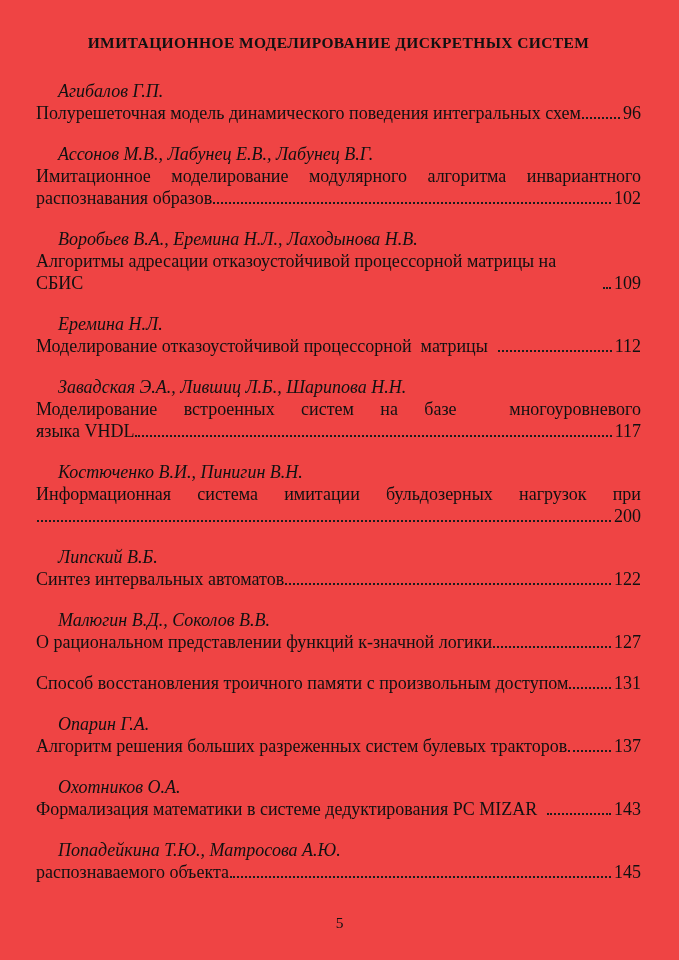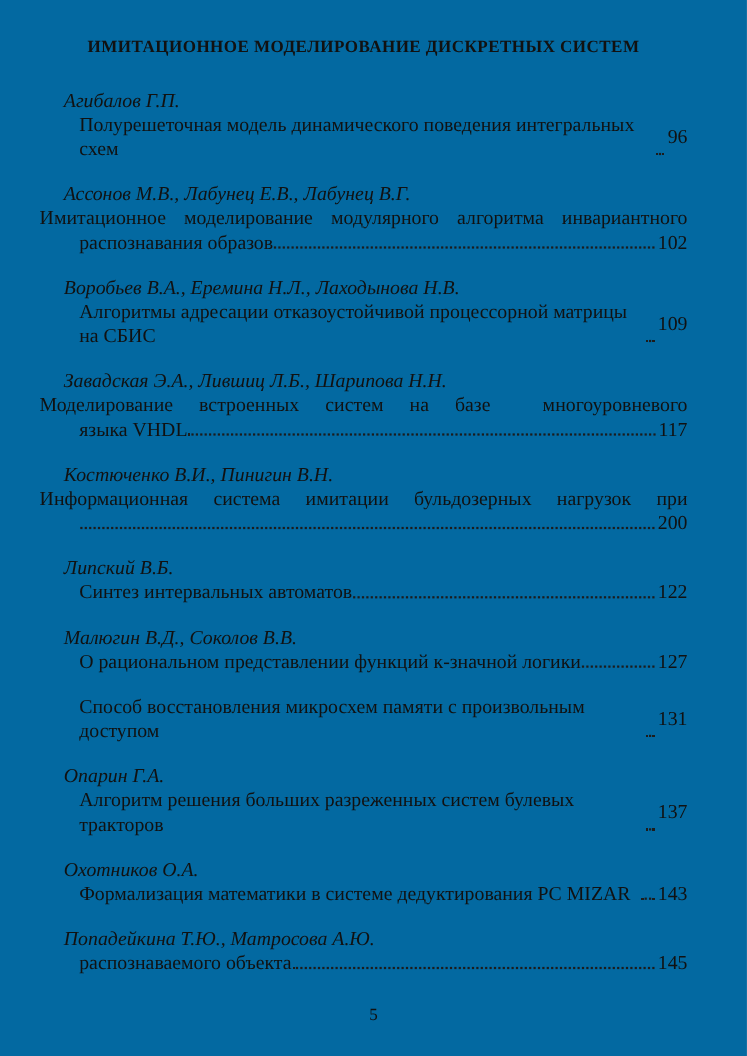--- a/index.html
+++ b/index.html
@@ -5,23 +5,23 @@
   html, body {
     margin: 0;
     padding: 0;
     background: #e8e8e6;
   }
   .page {
     position: relative;
     width: 679px;
     height: 960px;
     margin: 0 auto;
-    background: #0369a1;
+    background: #ef4444;
     box-sizing: border-box;
-    padding: 28px 54px 0 36px;
+    padding: 28px 38px 0 36px;
     font-family: "Liberation Serif", "DejaVu Serif", serif;
     color: #111111;
     box-shadow: 0 0 2px rgba(0,0,0,0.25);
     overflow: hidden;
   }
   .doc-title {
     font-size: 15.5px;
     font-weight: bold;
     text-align: center;
     letter-spacing: 0.4px;
@@ -40,23 +40,22 @@
     white-space: pre-wrap;
   }
   .title-cont {
     line-height: 22px;
     text-align: justify;
     text-align-last: justify;
     white-space: pre-wrap;
   }
   .title-row {
     display: flex;
-    align-items: center;
+    align-items: flex-end;
     line-height: 22px;
-    margin-left: 36px;
   }
   .title-text {
     white-space: pre-wrap;
   }
   .leader {
     flex: 1 1 auto;
     min-width: 10px;
     position: relative;
     align-self: stretch;
   }
@@ -106,20 +105,28 @@
       </div>
       <div class="entry">
         <div class="authors">Воробьев В.А., Еремина Н.Л., Лаходынова Н.В.</div>
         <div class="title-row">
           <span class="title-text">Алгоритмы адресации отказоустойчивой процессорной матрицы на СБИС</span>
           <span class="leader"></span>
           <span class="pagenum">109</span>
         </div>
       </div>
       <div class="entry">
+        <div class="authors">Еремина Н.Л.</div>
+        <div class="title-row">
+          <span class="title-text">Моделирование отказоустойчивой процессорной  матрицы  </span>
+          <span class="leader"></span>
+          <span class="pagenum">112</span>
+        </div>
+      </div>
+      <div class="entry">
         <div class="authors">Завадская Э.А., Лившиц Л.Б., Шарипова Н.Н.</div>
         <div class="title-cont">Моделирование встроенных систем на базе  многоуровневого</div>
         <div class="title-row">
           <span class="title-text">языка VHDL</span>
           <span class="leader"></span>
           <span class="pagenum">117</span>
         </div>
       </div>
       <div class="entry">
         <div class="authors">Костюченко В.И., Пинигин В.Н.</div>
@@ -140,21 +147,21 @@
       <div class="entry">
         <div class="authors">Малюгин В.Д., Соколов В.В.</div>
         <div class="title-row">
           <span class="title-text">О рациональном представлении функций к-значной логики</span>
           <span class="leader"></span>
           <span class="pagenum">127</span>
         </div>
       </div>
       <div class="entry">
         <div class="title-row">
-          <span class="title-text">Способ восстановления микросхем памяти с произвольным доступом</span>
+          <span class="title-text">Способ восстановления троичного памяти с произвольным доступом</span>
           <span class="leader"></span>
           <span class="pagenum">131</span>
         </div>
       </div>
       <div class="entry">
         <div class="authors">Опарин Г.А.</div>
         <div class="title-row">
           <span class="title-text">Алгоритм решения больших разреженных систем булевых тракторов</span>
           <span class="leader"></span>
           <span class="pagenum">137</span>

